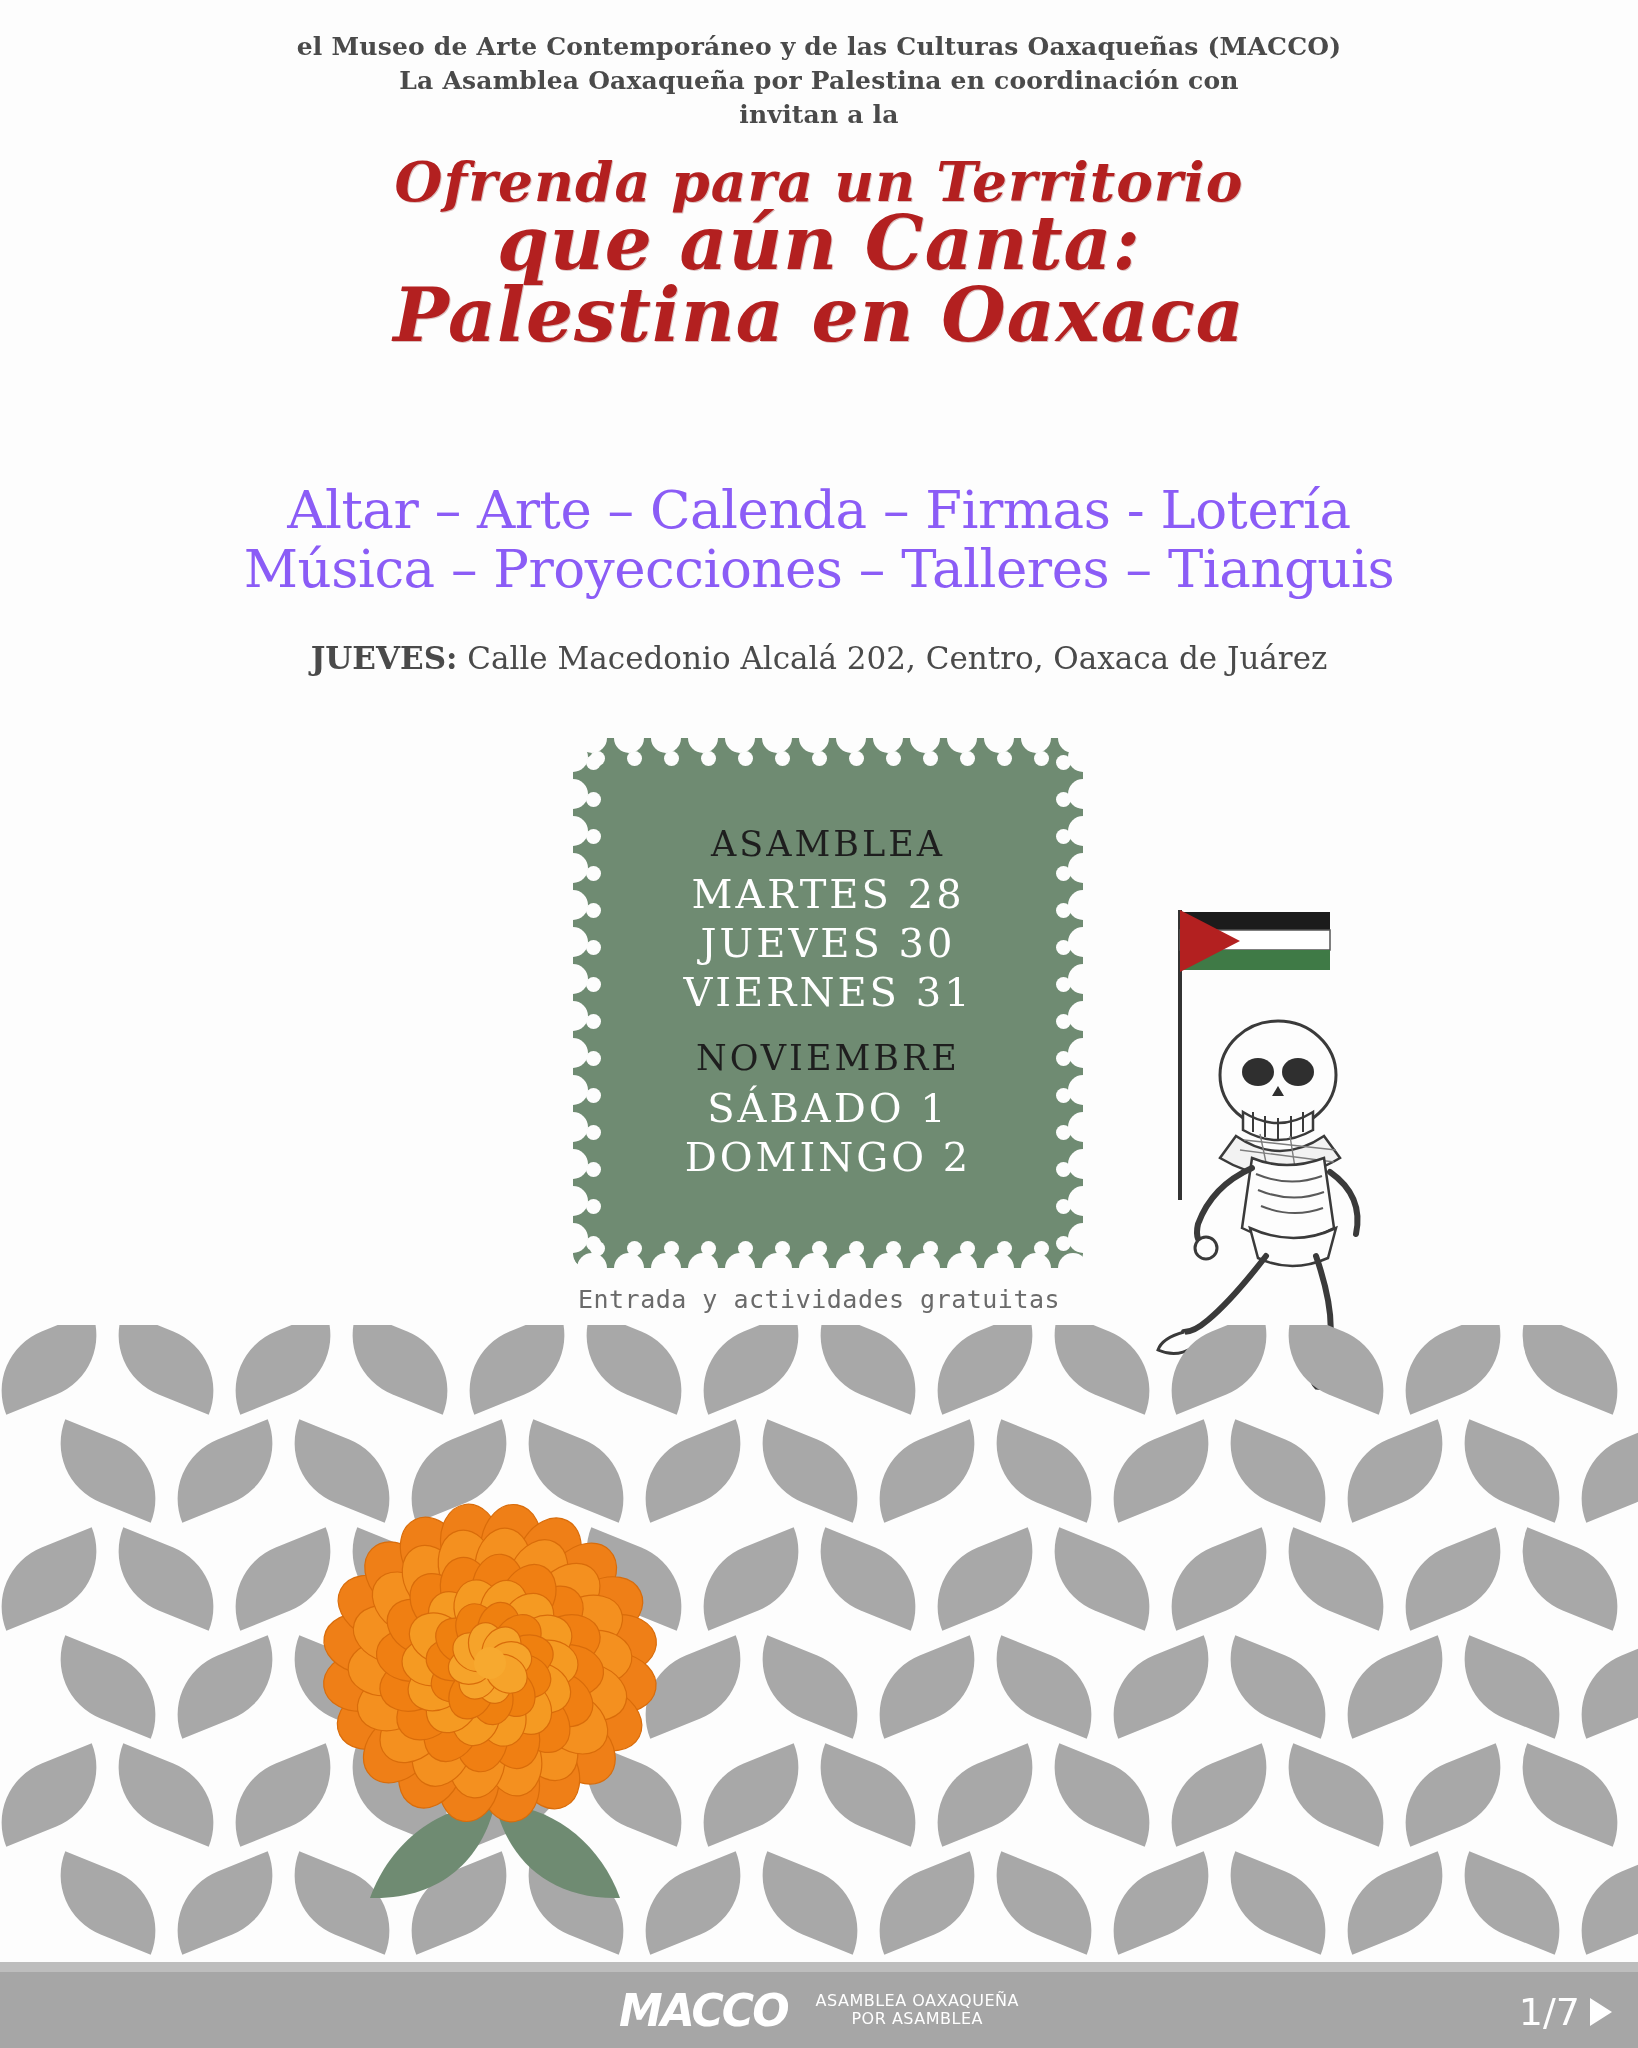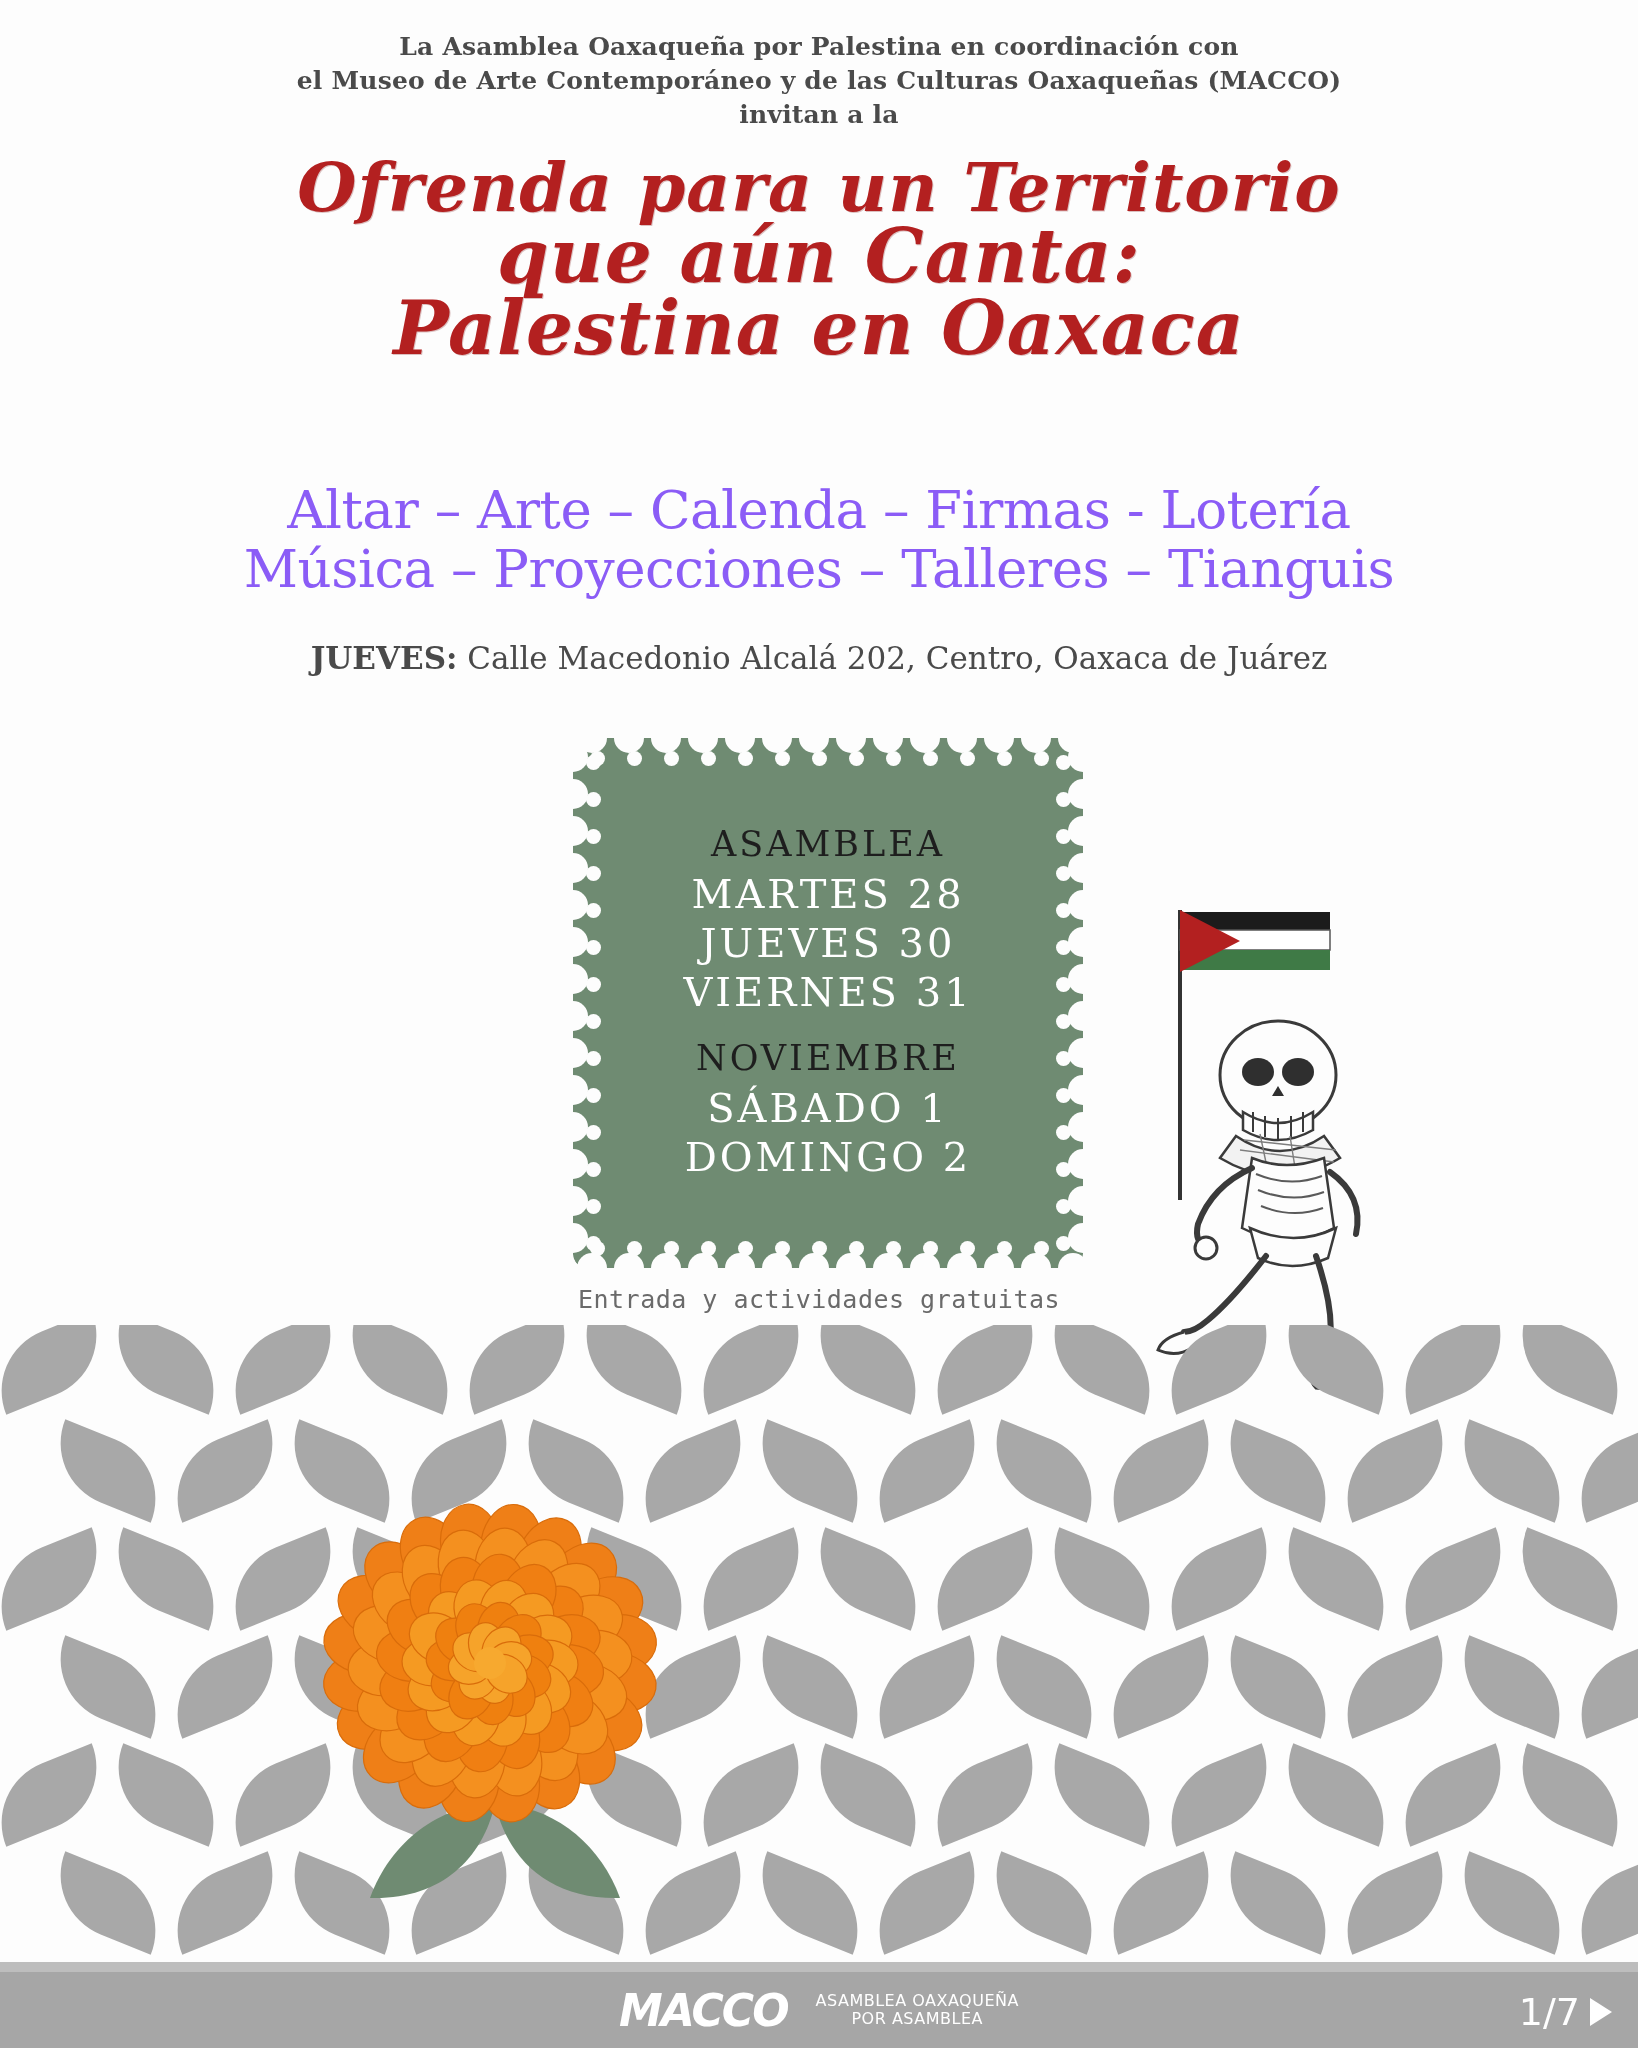--- a/index.html
+++ b/index.html
@@ -44,21 +44,21 @@
     left: 0;
     width: 100%;
     text-align: center;
     color: #b32020;
     font-family: "DejaVu Serif", serif;
     font-style: italic;
     font-weight: bold;
     line-height: 0.97;
     text-shadow: 1px 1px 0 rgba(120,10,10,0.25);
   }
-  .title .l1 { font-size: 68px; letter-spacing: 1px; }
+  .title .l1 { font-size: 55px; letter-spacing: 1px; }
   .title .l2 { font-size: 74px; letter-spacing: 1px; }
   .title .l3 { font-size: 74px; letter-spacing: 1px; }
 
   .activities {
     position: absolute;
     top: 480px;
     left: 0;
     width: 100%;
     text-align: center;
     font-family: "DejaVu Serif", serif;
@@ -249,22 +249,22 @@
     width: 100%; height: 10px;
     background: #bdbdbd;
   }
 </style>
 </head>
 <body>
 
 <div class="poster">
 
   <div class="intro">
+    <div>el Museo de Arte Contemporáneo y de las Culturas Oaxaqueñas (MACCO)</div>
     <div>La Asamblea Oaxaqueña por Palestina en coordinación con</div>
-    <div>el Museo de Arte Contemporáneo y de las Culturas Oaxaqueñas (MACCO)</div>
     <div>invitan a la</div>
   </div>
 
   <div class="title">
     <div class="l1">Ofrenda para un Territorio</div>
     <div class="l2">que aún Canta:</div>
     <div class="l3">Palestina en Oaxaca</div>
   </div>
 
   <div class="activities">

